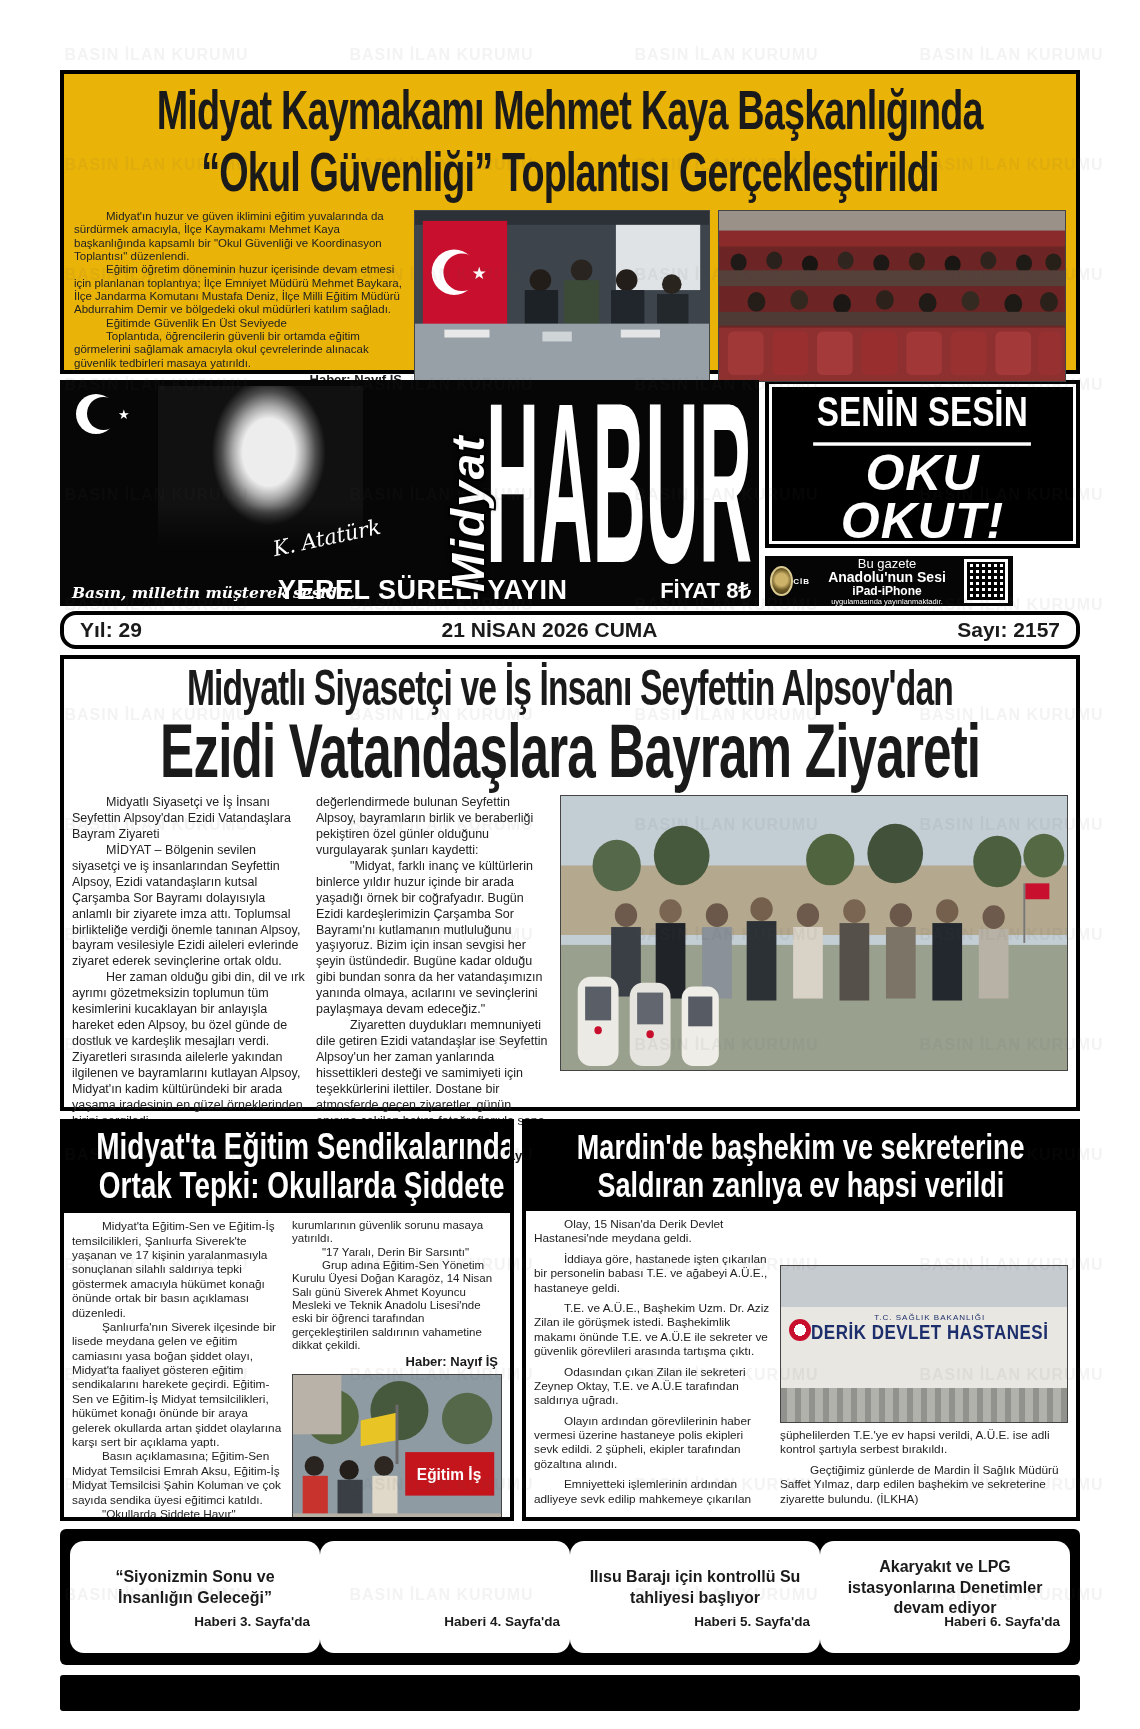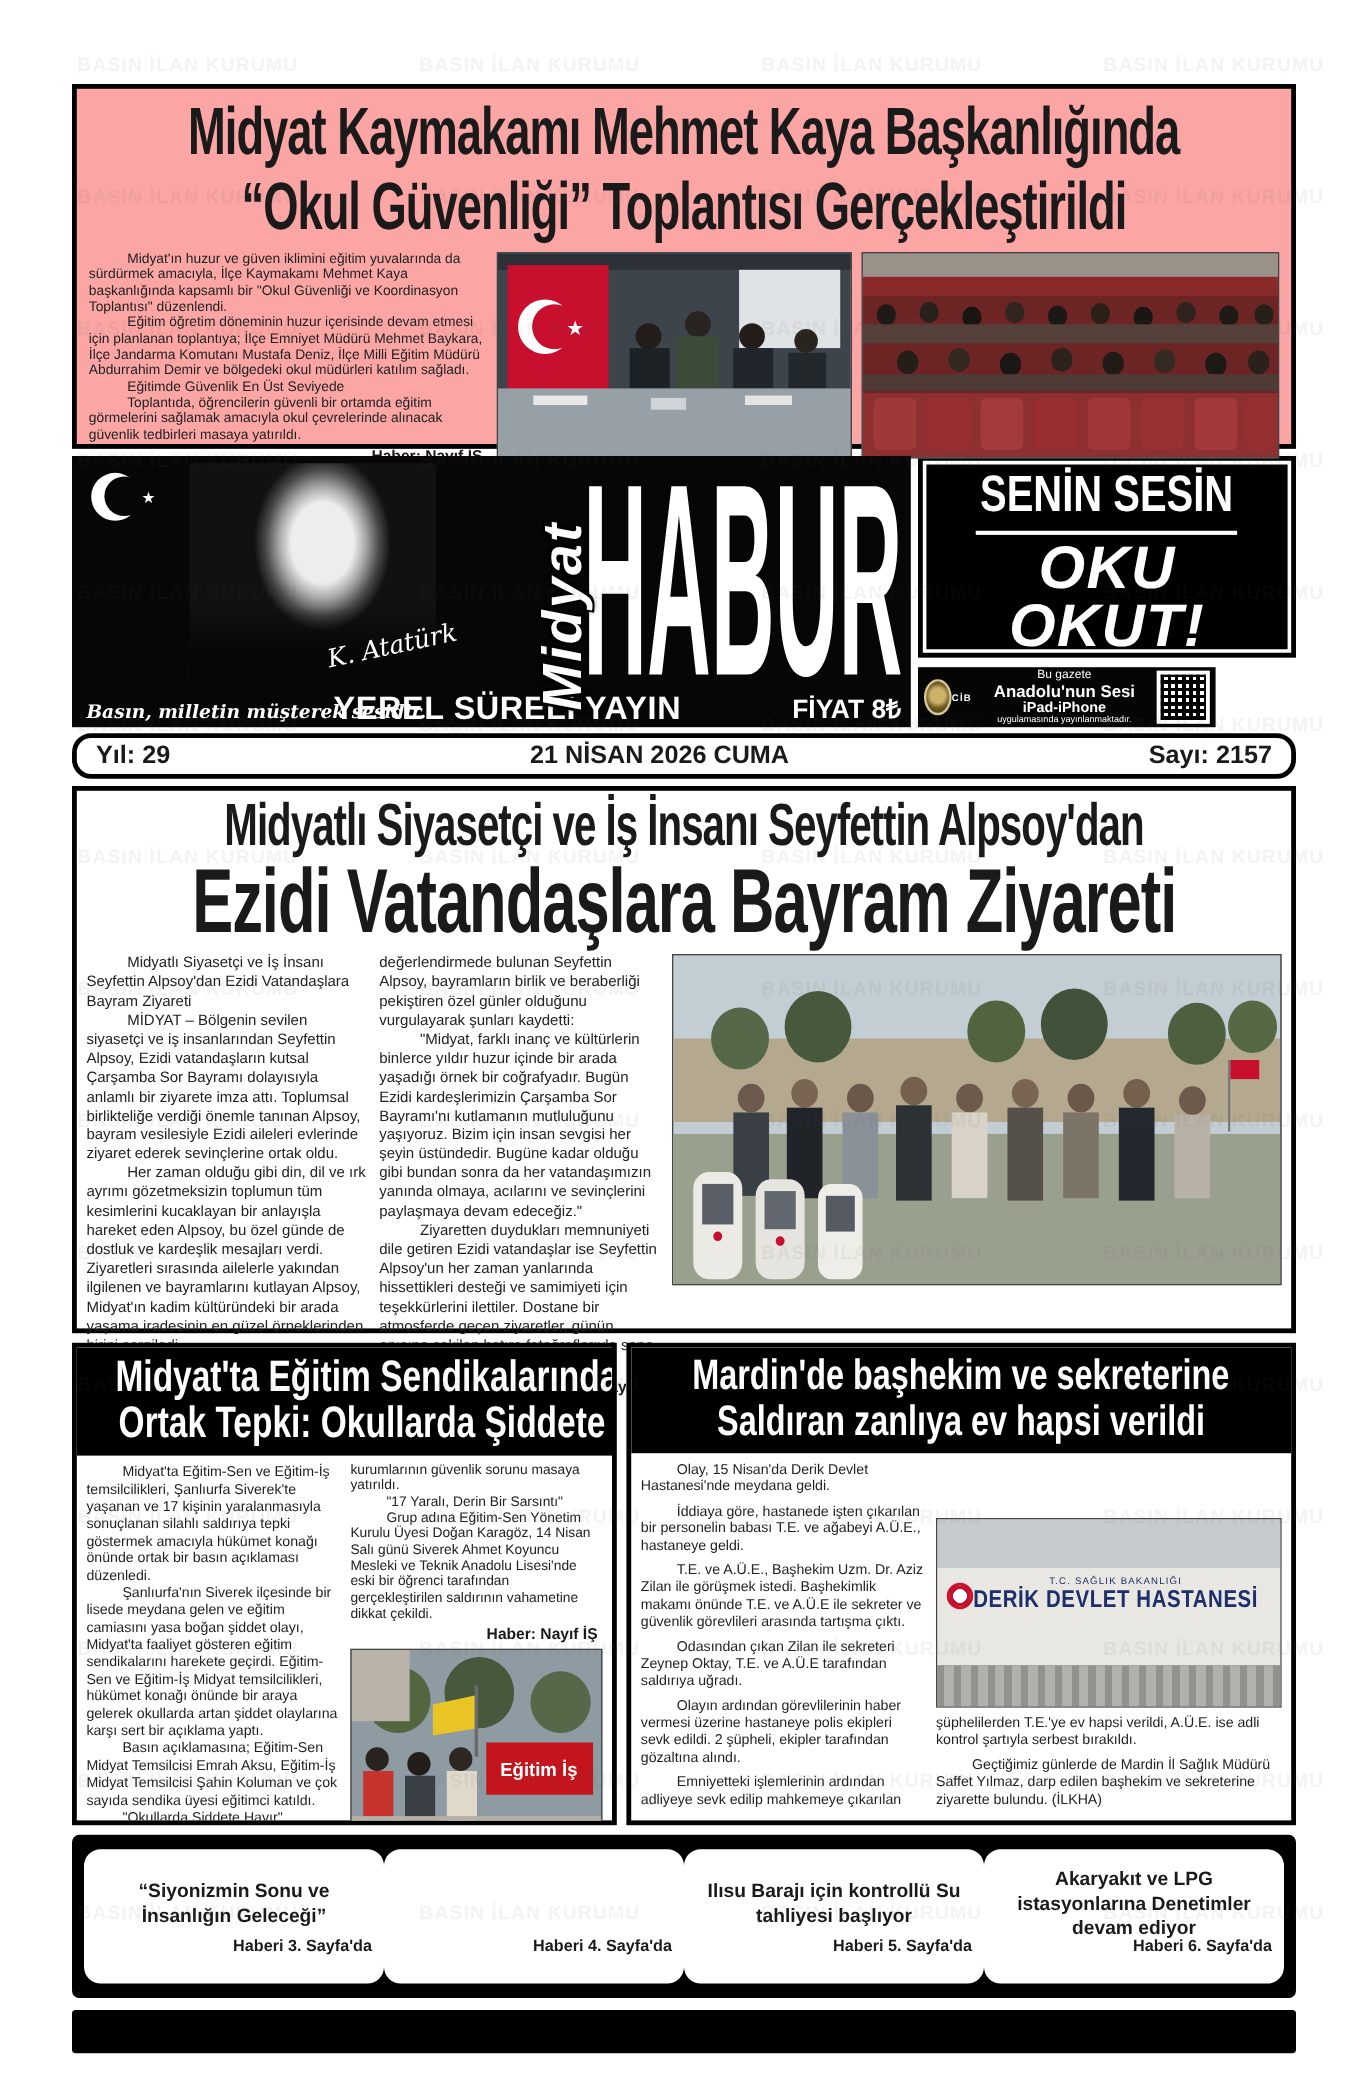--- a/index.html
+++ b/index.html
@@ -19,21 +19,21 @@
     position:absolute; inset:0; z-index:40; pointer-events:none;
     display:grid; grid-template-columns:repeat(4,1fr); grid-auto-rows:110px;
   }
   .wm { place-self:center; font-weight:bold; font-size:16px; letter-spacing:1px;
         color:rgba(90,90,90,0.07); white-space:nowrap;padding-left:28px; }
   
   .hl { text-align:center; overflow:visible; }
   .squeeze { display:inline-block; white-space:nowrap; font-weight:bold;
              transform:scale(0.84,1.24); transform-origin:center; letter-spacing:-1px; }
   
-  .top-story { border:4px solid #000; width:1020px; height:304px; padding:6px 10px 4px; background:#fca5a5; }
+  .top-story { border:4px solid #000; width:1020px; height:304px; padding:6px 10px 4px; background:#eab308; }
   .hl-top { font-size:45px; height:62px; line-height:60px; }
   .top-content { display:flex; gap:8px; margin-top:6px; height:172px; }
   .top-text { width:332px; display:flex; flex-direction:column; }
   .body-text { font-size:11.5px; line-height:1.16; color:#222; }
   .body-text p { text-indent:32px; margin:0; }
   .cont p:first-child { text-indent:0; }
   .byline { text-align:right; font-weight:bold; font-size:13px; margin-top:2px; padding-right:4px; }
   .photo { position:relative; overflow:hidden; border:1px solid #444; background:#888; }
   .photo svg { display:block; width:100%; height:100%; }
   .photo-meeting { width:296px; height:172px; }
@@ -70,21 +70,21 @@
   .slogan-oku, .slogan-okut { font-style:italic; font-weight:900; font-size:50px; line-height:0.95;
     letter-spacing:1px; }
   .app-box { margin-top:8px; height:50px; width:248px; background:#050505; color:#fff;
     display:flex; align-items:center; gap:6px; padding:3px 5px; }
   .cib { display:flex; flex-direction:row; align-items:center; width:40px; }
   .cib-circle { width:30px; height:30px; border-radius:50%;
     background: radial-gradient(circle at 50% 45%, #cdb26a 0 35%, #6e5c26 60%, #3a3014 100%);
     border:2px solid #d9c990; }
   .cib-label { font-size:8px; font-weight:bold; letter-spacing:1px; }
   .app-text { flex:1; text-align:center; line-height:1.05; }
-  .app-l1 { font-size:10px; }
+  .app-l1 { font-size:13px; }
   .app-l2 { font-size:14px; font-weight:bold; }
   .app-l3 { font-size:12px; font-weight:bold; }
   .app-l4 { font-size:7.5px; }
   .qr { width:44px; height:44px; background-color:#fff;
     background-image: repeating-linear-gradient(0deg,#000 0 3px,transparent 3px 6px),
                       repeating-linear-gradient(90deg,#000 0 3px,#fff 3px 6px);
     border:3px solid #fff; }
   
   .date-bar { margin-top:5px; width:1020px; height:38px; border:4px solid #000; border-radius:16px;
     display:flex; align-items:center; justify-content:space-between; padding:0 16px;

